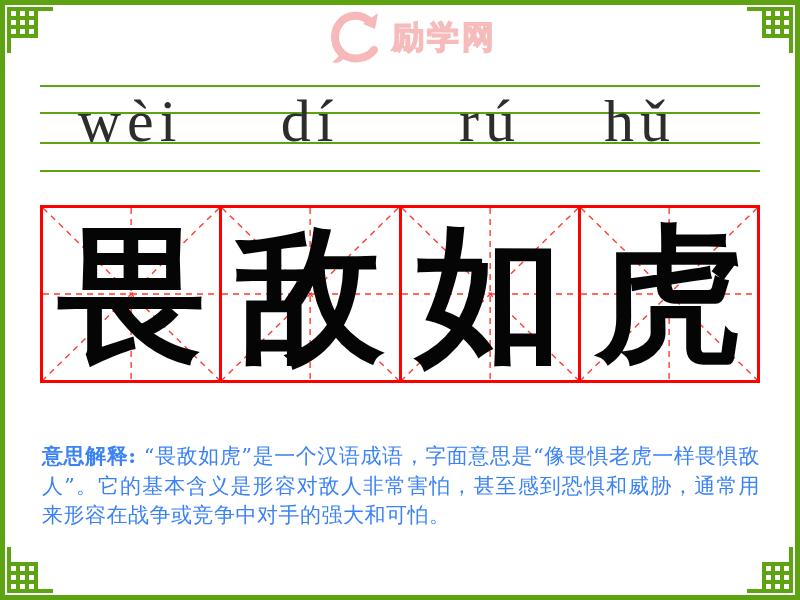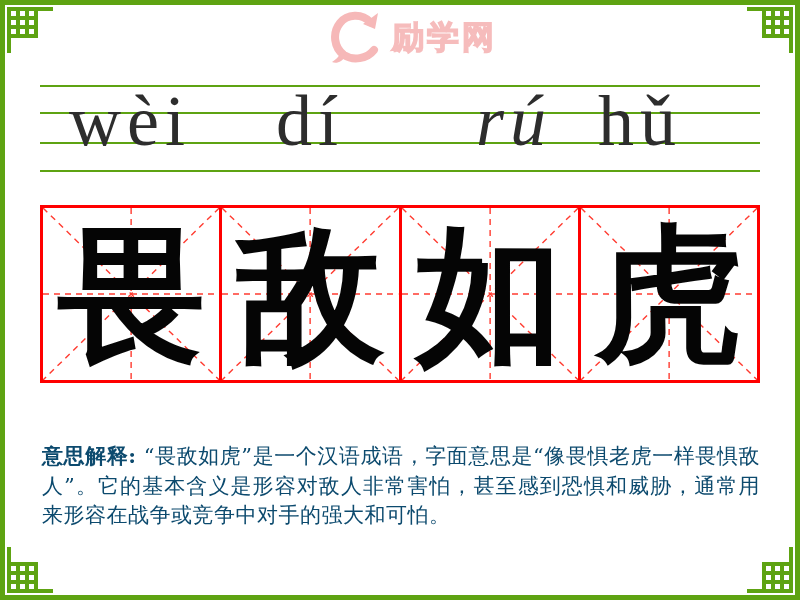--- a/index.html
+++ b/index.html
@@ -28,43 +28,43 @@
     color:#fdeaea;-webkit-text-stroke:1.5px #f6bcbc;line-height:54px;
   }
   
   .staff{position:absolute;left:40px;top:0;width:720px;}
   .staff-line{position:absolute;left:0;width:720px;height:2px;background:#5EA312;}
   .staff-line.l1{top:85px;} .staff-line.l2{top:112px;}
   .staff-line.l3{top:142px;} .staff-line.l4{top:170px;}
   .syllable{
     position:absolute;top:89px;width:180px;text-align:center;
     font-family:"Liberation Serif","DejaVu Serif",serif;
-    font-size:72px;line-height:64px;letter-spacing:6px;color:#2d2d2d;
+    font-size:60px;line-height:64px;letter-spacing:6px;color:#2d2d2d;
   }
-  .syl-0{left:40px;} .syl-1{left:220px;font-family:Liberation Serif, serif;} .syl-2{left:424px;font-style:italic;} .syl-3{left:550px;}
+  .syl-0{left:40px;} .syl-1{left:220px;font-family:Liberation Serif, serif;} .syl-2{left:400px;} .syl-3{left:550px;}
   
   .char-grid{
     position:absolute;left:40px;top:205px;width:720px;height:178px;
     box-sizing:border-box;border:3px solid #FF0000;display:flex;
   }
   .char-cell{
     position:relative;flex:1 1 0;box-sizing:border-box;background:#fff;
   }
   .char-cell + .char-cell{border-left:3px solid #FF0000;}
   .cell-guides{position:absolute;left:0;top:0;width:100%;height:100%;}
   .hanzi{
     position:absolute;left:0;top:0;width:100%;height:100%;
     display:flex;align-items:center;justify-content:center;
     font-family:"DejaVu Serif",serif;font-weight:bold;
     font-size:148px;line-height:148px;color:#050505;
   }
   
   .explain{
     position:absolute;left:42px;top:441px;width:718px;
-    font-size:21px;line-height:29.5px;color:#0c4a6e;
+    font-size:21px;line-height:29.5px;color:#3b82f6;
     font-family:"DejaVu Serif",serif;letter-spacing:0.5px;
     text-align:justify;
   }
   .explain b{font-weight:bold;}
 </style>
 </head>
 <body>
 
 <div class="frame-bar frame-top"></div>
 <div class="frame-bar frame-bottom"></div>

